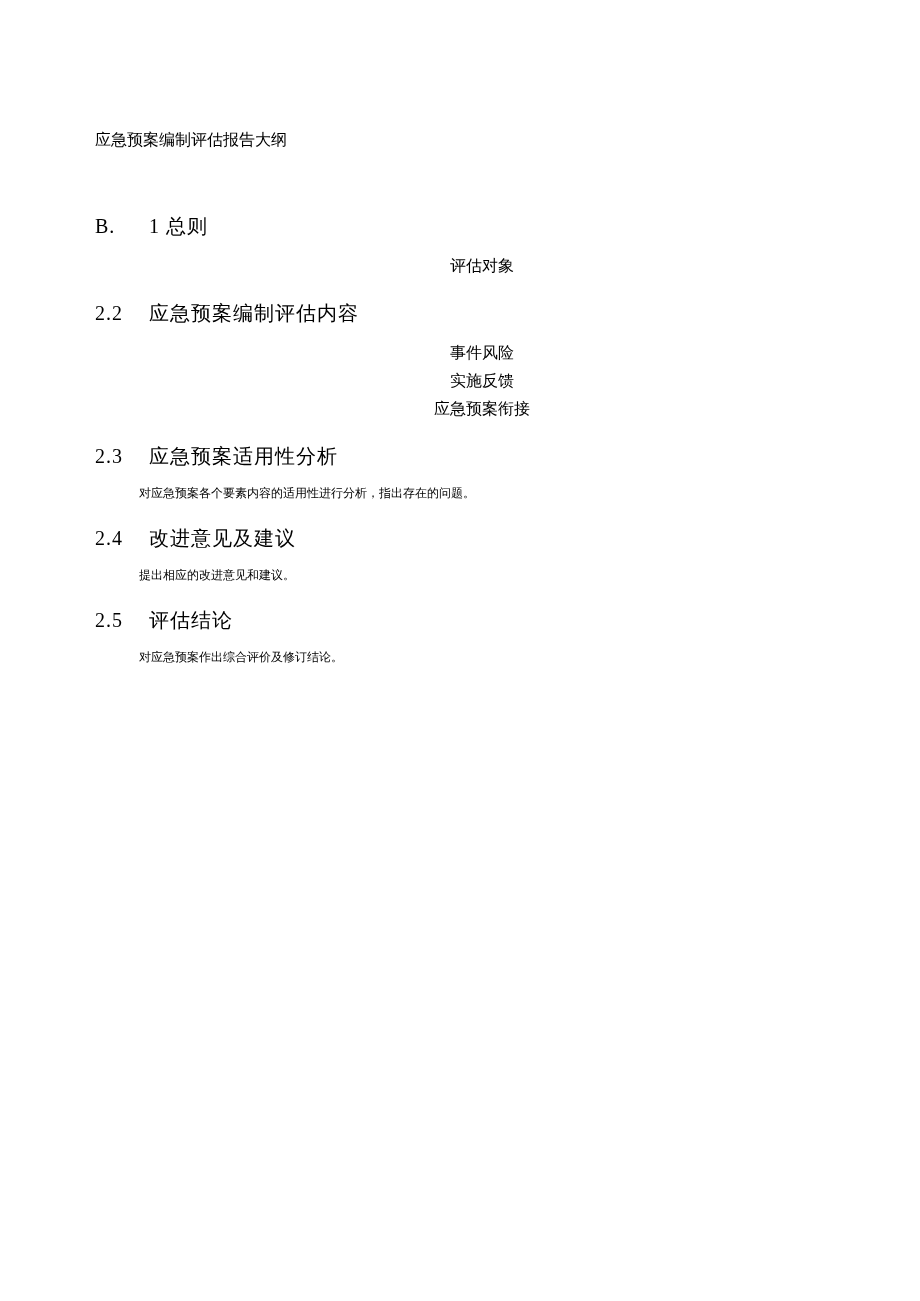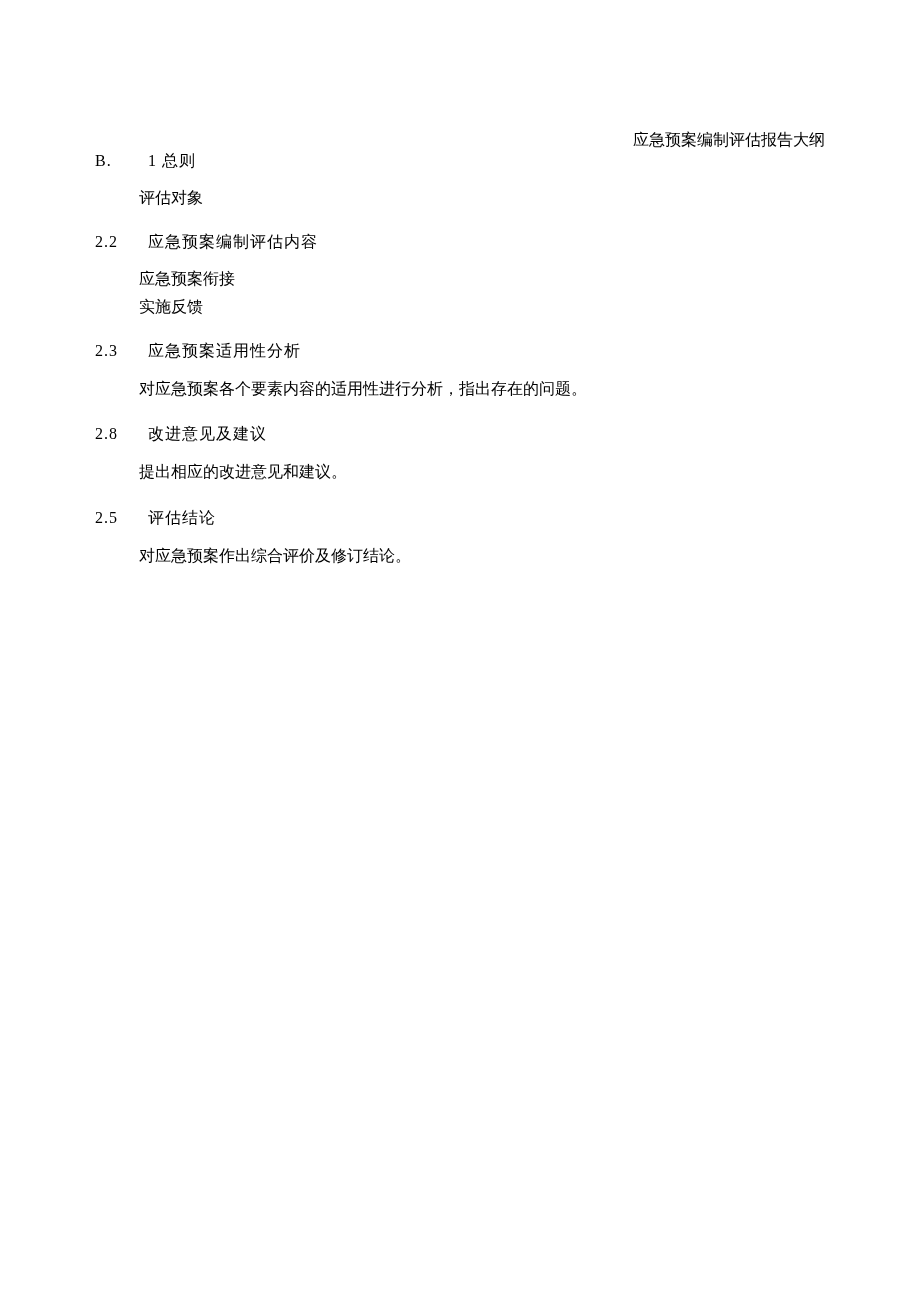--- a/index.html
+++ b/index.html
@@ -9,43 +9,45 @@
     }
     body {
       width: 920px;
       height: 1301px;
       background: #ffffff;
       font-family: "SimSun", "宋体", serif;
       color: #000000;
       padding: 130px 95px 0 95px;
     }
     .title {
-      text-align: right;
+      text-align: left;
       font-size: 16px;
+      margin-bottom: 62px;
     }
     .section-heading {
-      font-size: 16px;
+      font-size: 20px;
       margin-bottom: 12px;
       margin-top: 20px;
       letter-spacing: 1px;
     }
     .section-heading-first {
       margin-top: 0;
     }
     .list {
       padding-left: 44px;
       margin-bottom: 8px;
+      text-align: center;
     }
     .list-item {
       font-size: 16px;
       line-height: 1.75;
     }
     .body-text {
       padding-left: 44px;
-      font-size: 16px;
+      font-size: 12px;
       line-height: 1.9;
       margin-bottom: 8px;
     }
     .num-label {
       display: inline-block;
       min-width: 48px;
     }
   </style>
 </head>
 <body>
@@ -58,32 +60,33 @@
 </div>
 <div class="list">
   <div class="list-item">评估对象</div>
 </div>
 
 <div class="section-heading">
   <span class="num-label">2.2</span>
   <span>应急预案编制评估内容</span>
 </div>
 <div class="list">
+  <div class="list-item">事件风险</div>
+  <div class="list-item">实施反馈</div>
   <div class="list-item">应急预案衔接</div>
-  <div class="list-item">实施反馈</div>
 </div>
 
 <div class="section-heading">
   <span class="num-label">2.3</span>
   <span>应急预案适用性分析</span>
 </div>
 <div class="body-text">对应急预案各个要素内容的适用性进行分析，指出存在的问题。</div>
 
 <div class="section-heading">
-  <span class="num-label">2.8</span>
+  <span class="num-label">2.4</span>
   <span>改进意见及建议</span>
 </div>
 <div class="body-text">提出相应的改进意见和建议。</div>
 
 <div class="section-heading">
   <span class="num-label">2.5</span>
   <span>评估结论</span>
 </div>
 <div class="body-text">对应急预案作出综合评价及修订结论。</div>
 

